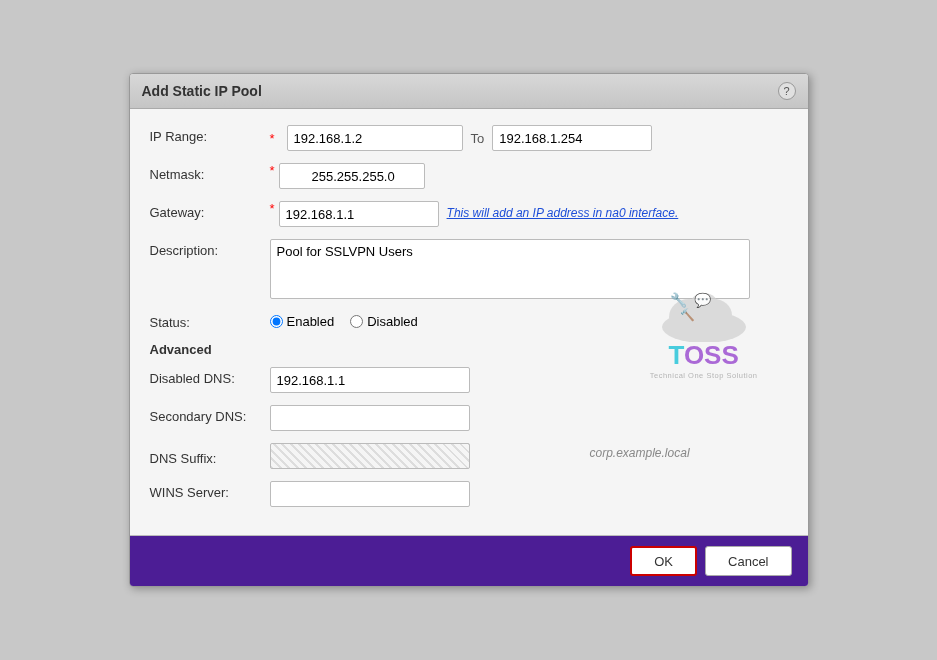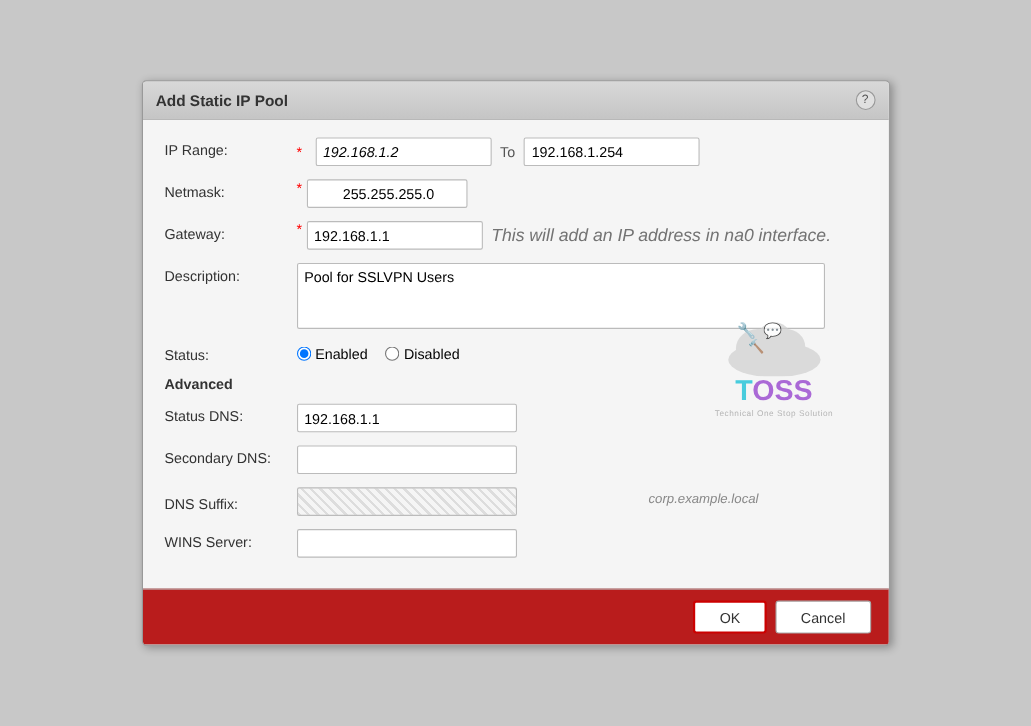--- a/index.html
+++ b/index.html
@@ -78,25 +78,26 @@
     .ip-range-group {
       display: flex;
       align-items: center;
       gap: 8px;
     }
     .to-label {
       color: #555;
       font-size: 13px;
     }
     .hint-text {
-      color: #737373;
+      color: #1d4ed8;
       font-style: italic;
-      font-size: 16px;
+      font-size: 12px;
       padding-top: 5px;
       margin-left: 8px;
+      text-decoration: underline;
     }
     .description-textarea {
       border: 1px solid #bbb;
       background: white;
       padding: 4px 6px;
       width: 480px;
       height: 60px;
       font-size: 13px;
       border-radius: 2px;
       resize: none;
@@ -129,21 +130,21 @@
     }
     .toss-watermark {
       position: absolute;
       right: 30px;
       top: -80px;
       opacity: 0.7;
       pointer-events: none;
       text-align: center;
     }
     .dialog-footer {
-      background: #b91c1c;
+      background: #4c1d95;
       border-top: 1px solid #bbb;
       padding: 10px 16px;
       display: flex;
       justify-content: flex-end;
       gap: 8px;
     }
     .btn {
       padding: 5px 22px;
       font-size: 13px;
       border-radius: 3px;
@@ -172,21 +173,21 @@
   </div>
 
   <div class="dialog-body">
 
     <div class="form-row">
       <div class="form-label">
         <span>IP Range:</span>
       </div>
       <div class="ip-range-group">
         <span class="required-star">*</span>
-        <input class="form-input" type="text" style="width: 160px; font-style: italic;" value="192.168.1.2">
+        <input class="form-input" type="text" style="width: 176px;" value="192.168.1.2">
         <span class="to-label">To</span>
         <input class="form-input" type="text" style="width: 160px;" value="192.168.1.254">
       </div>
     </div>
 
     <div class="form-row">
       <div class="form-label">
         <span>Netmask:</span>
       </div>
       <span class="required-star">*</span>
@@ -222,21 +223,21 @@
           <input type="radio" name="status" style="">
           <span>Disabled</span>
         </label>
       </div>
     </div>
 
     <div class="advanced-label">Advanced</div>
 
     <div class="form-row watermark-area">
       <div class="form-label">
-        <span>Status DNS:</span>
+        <span>Disabled DNS:</span>
       </div>
       <input class="form-input" type="text" style="width: 200px;" value="192.168.1.1">
 
       <div class="toss-watermark">
         <div style="position:relative; width:90px; margin: 0 auto;">
           
           <svg width="90" height="55" viewBox="0 0 90 55">
             <ellipse cx="45" cy="40" rx="42" ry="16" fill="#d0d0d0"></ellipse>
             <ellipse cx="30" cy="30" rx="20" ry="18" fill="#d0d0d0"></ellipse>
             <ellipse cx="55" cy="28" rx="18" ry="16" fill="#d0d0d0"></ellipse>

